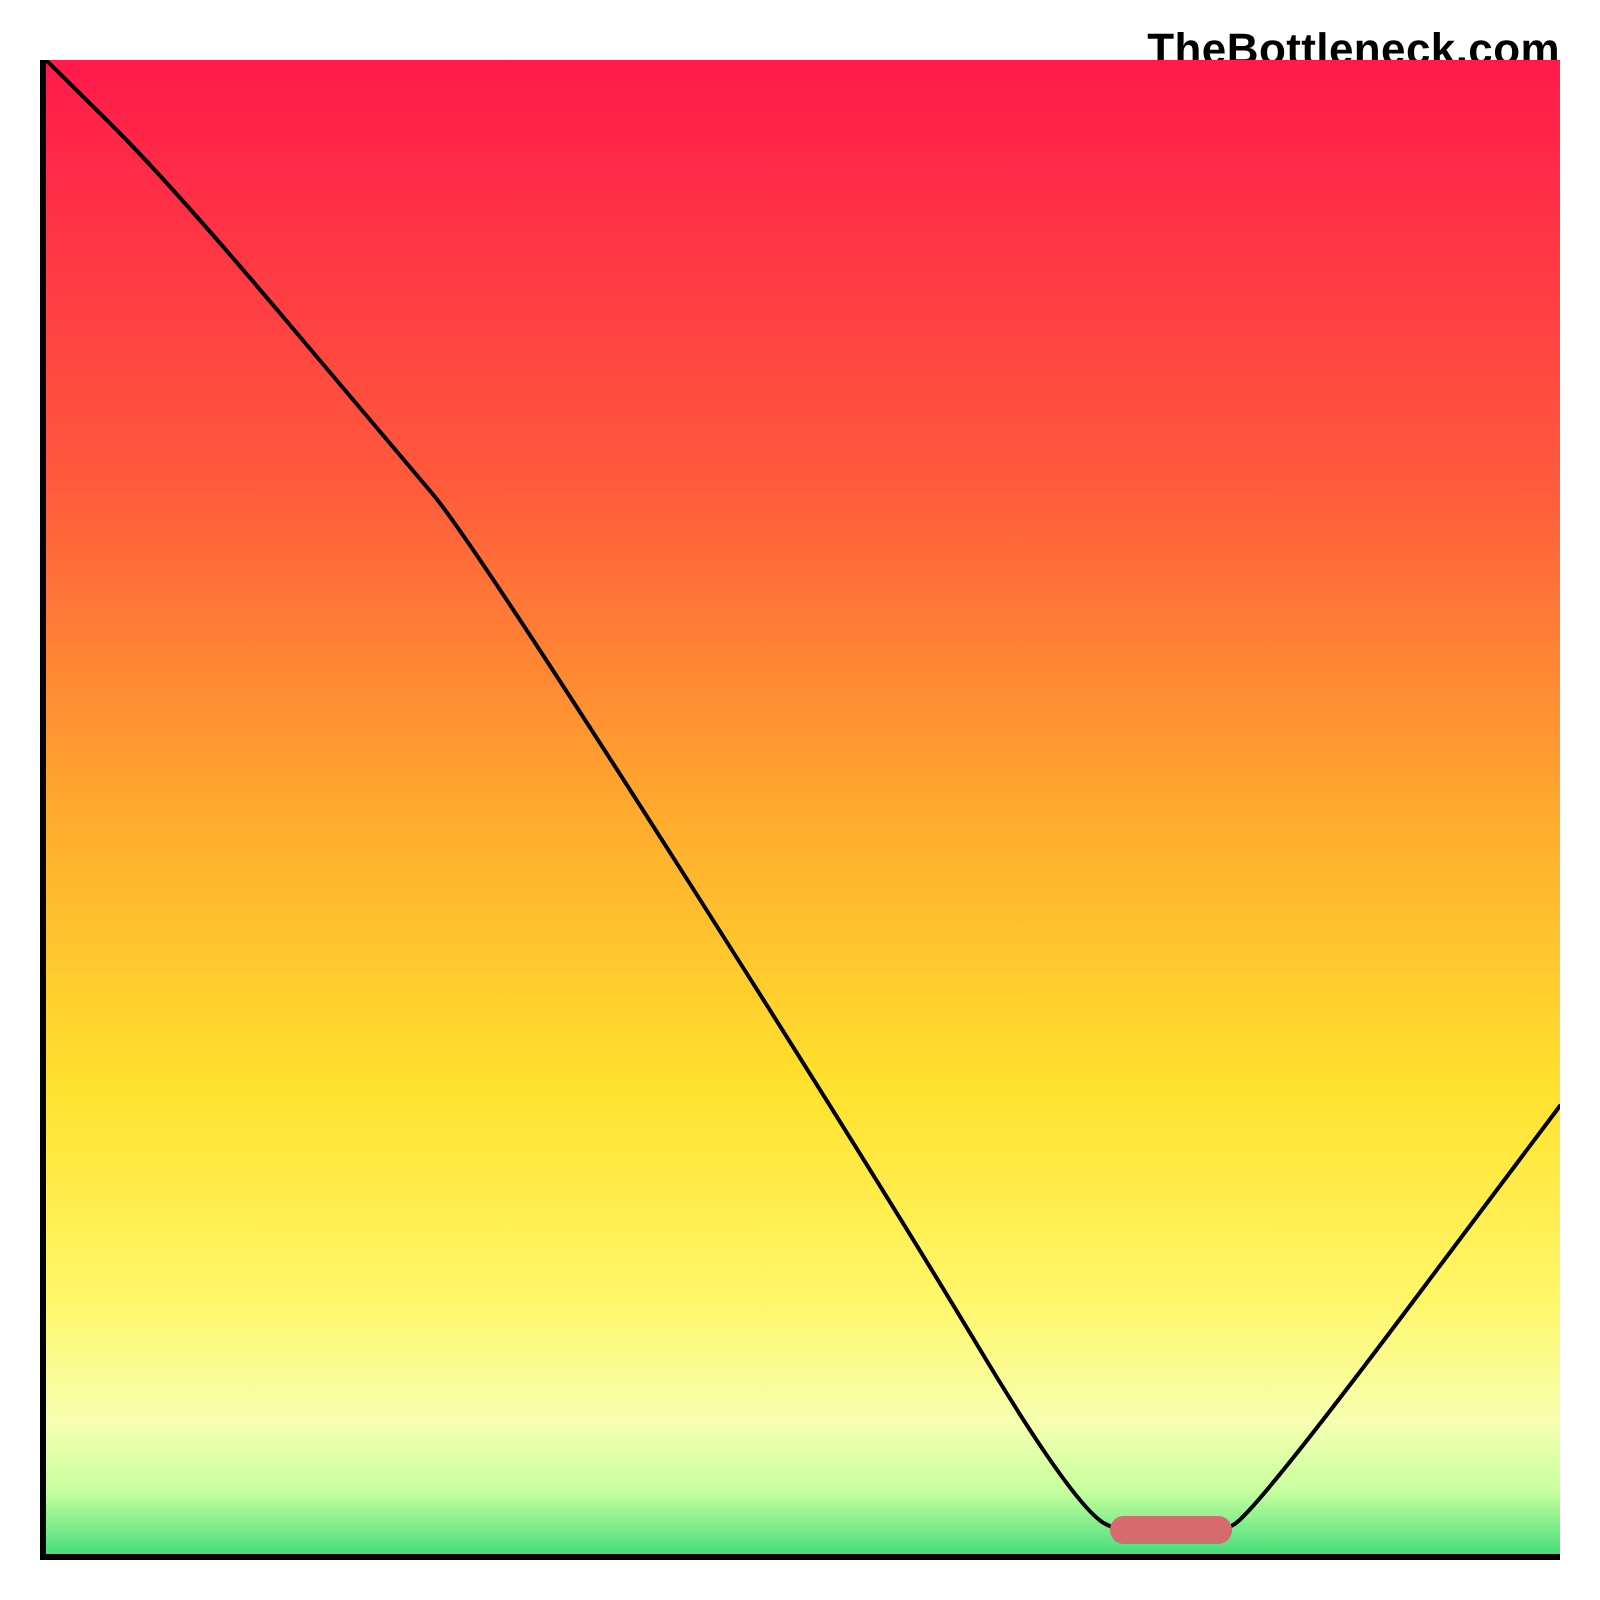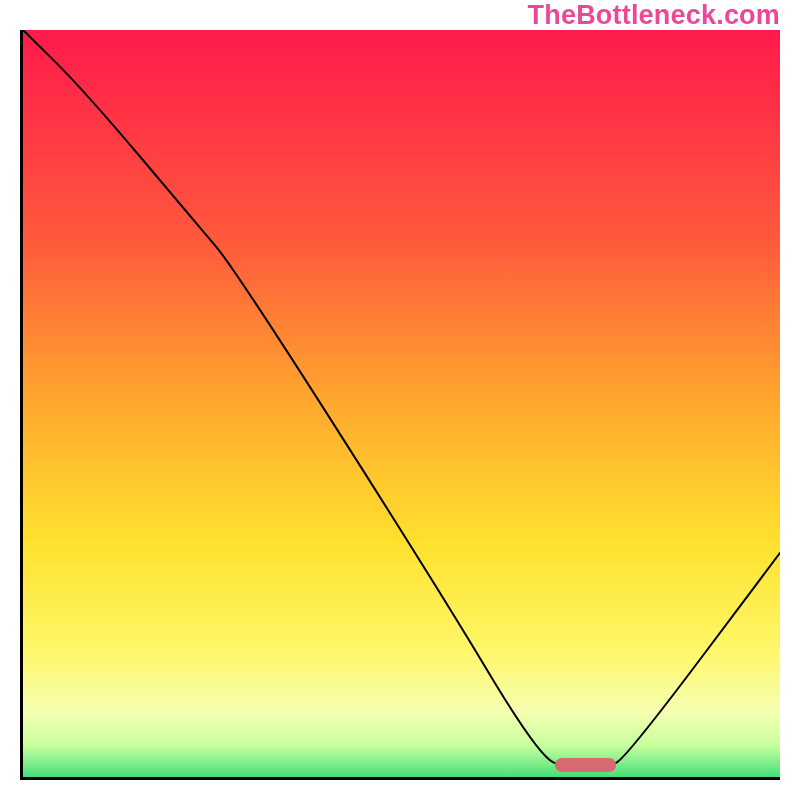--- a/index.html
+++ b/index.html
@@ -27,25 +27,25 @@
     border-bottom: 3px solid #000;
     box-sizing: border-box;
     overflow: hidden;
   }
   .gradient {
     position: absolute;
     inset: 0;
   }
   .watermark {
     position: absolute;
-    top: 0;
+    top: 12px;
     right: 20px;
-    font-size: 27px;
+    font-size: 22px;
     font-weight: 600;
-    color: #ec4899;
+    color: #000000;
     letter-spacing: 0.2px;
   }
   svg.curve {
     position: absolute;
     inset: 0;
     width: 100%;
     height: 100%;
     overflow: visible;
   }
   .marker {

